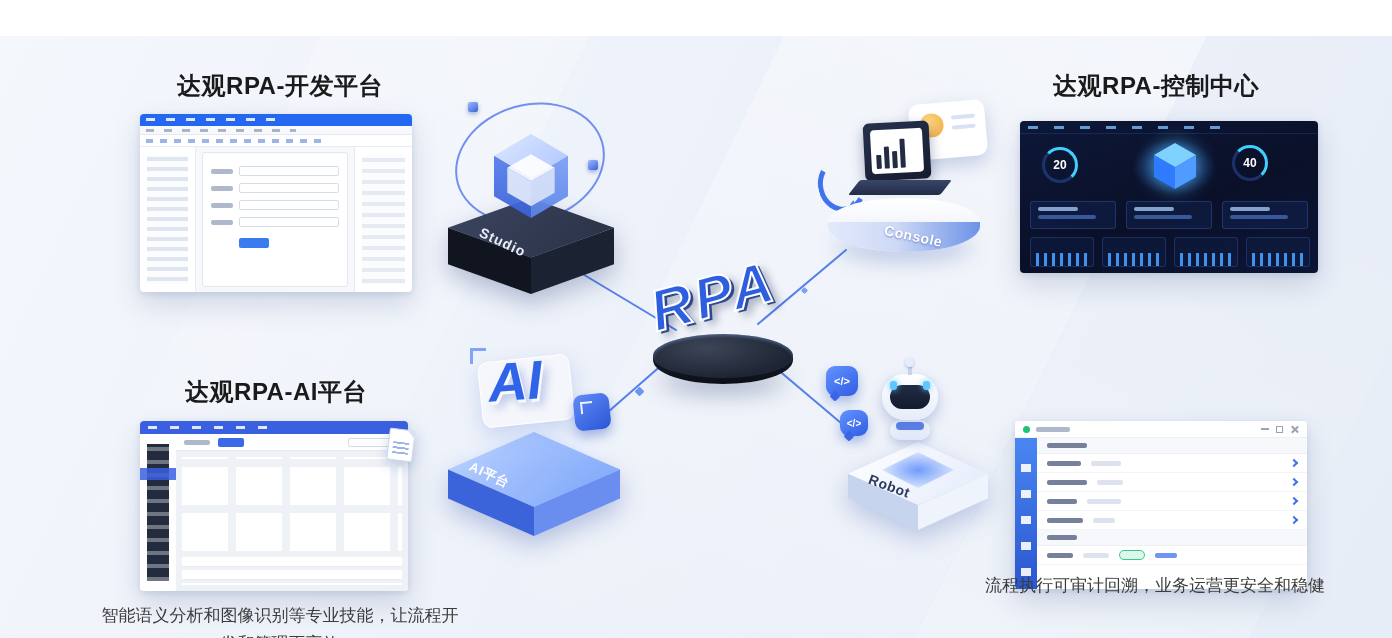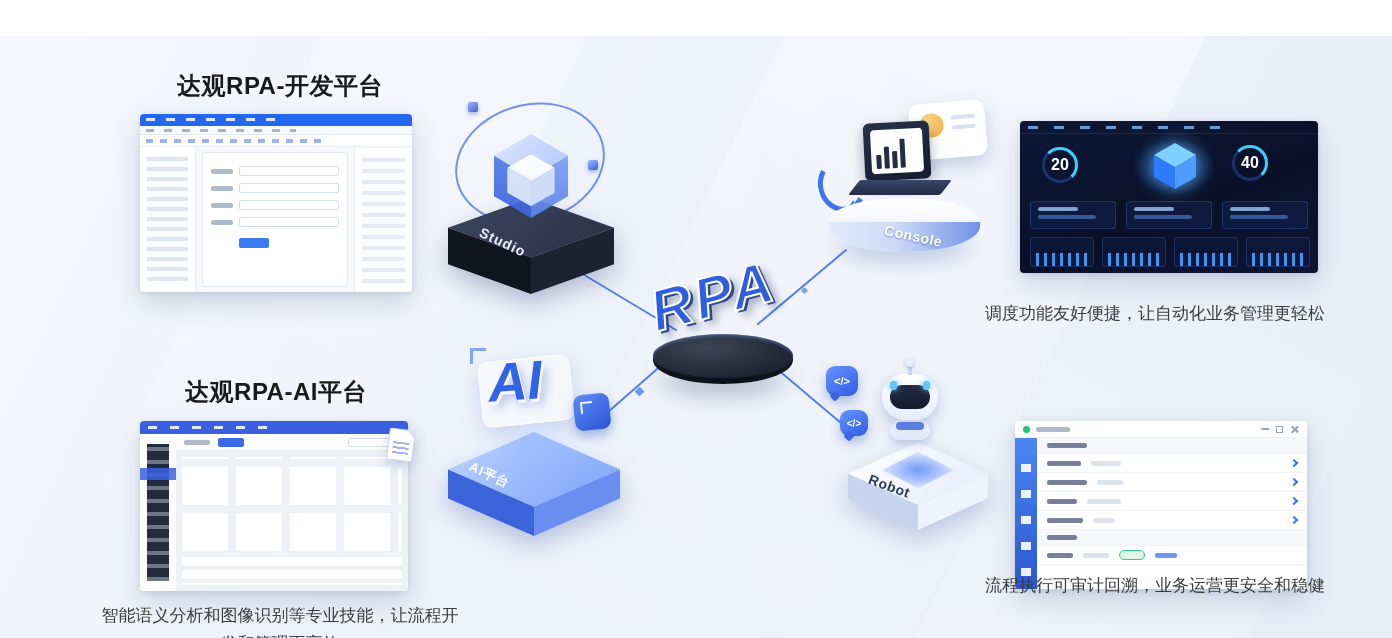--- a/index.html
+++ b/index.html
@@ -49,21 +49,21 @@
     background-clip:content-box; }
 
   
   .shot-ctrl { left:1020px; top:85px; width:298px; height:152px;
     background:linear-gradient(160deg,#0d1838 0%, #0a1028 55%, #0c1535 100%); }
   .cc-topbar { height:13px; border-bottom:1px solid rgba(70,120,255,.18);
     background-image:repeating-linear-gradient(90deg, rgba(120,190,255,.8) 0 10px, transparent 10px 26px);
     background-size:200px 3px; background-repeat:no-repeat; background-position:8px 5px; }
   .cc-gauge { position:absolute; width:36px; height:36px; border-radius:50%;
     border:3px solid rgba(60,110,230,.35); border-top-color:#3fd0ff; border-right-color:#3fd0ff;
-    display:flex; align-items:center; justify-content:center; color:#fff; font-size:16px; font-weight:700; }
+    display:flex; align-items:center; justify-content:center; color:#fff; font-size:12px; font-weight:700; }
   .cc-gauge-l { left:22px; top:26px; }
   .cc-gauge-r { left:212px; top:24px; }
   .cc-glow { position:absolute; left:112px; top:18px; width:84px; height:56px; border-radius:50%;
     background:radial-gradient(ellipse at center, rgba(60,150,255,.55), rgba(60,150,255,0) 70%); }
   .cc-cube { position:absolute; left:134px; top:22px; width:42px; height:46px;
     filter:drop-shadow(0 0 10px rgba(80,180,255,.9)); }
   .cc-card { position:absolute; top:80px; width:86px; height:28px; border:1px solid rgba(80,130,255,.25);
     border-radius:3px; background:rgba(20,40,90,.4); padding:5px 7px; }
   .cc-card .dash { display:block; margin-bottom:4px; height:4px; }
   .cc-d1 { background:rgba(170,210,255,.75); width:40px; }
@@ -299,20 +299,21 @@
               <span class="st-input"></span>
             </div>
           <span class="st-btn"></span>
         </div>
       </div>
       <div class="st-right"></div>
     </div>
   </div>
 
 
+  <h2 class="sec-title" style="left:960px; top:34px; width:392px;">达观RPA-控制中心</h2>
 
   <div class="shot shot-ctrl">
     <div class="cc-topbar"></div>
     <div class="cc-gauge cc-gauge-l">
       <span>20</span>
     </div>
     <div class="cc-gauge cc-gauge-r">
       <span>40</span>
     </div>
     <div class="cc-glow"></div>
@@ -332,21 +333,20 @@
     <div class="cc-card" style="left:202px;">
         <span class="dash cc-d1"></span>
         <span class="dash cc-d2"></span>
       </div>
     <div class="cc-chart" style="left:10px;"></div>
     <div class="cc-chart" style="left:82px;"></div>
     <div class="cc-chart" style="left:154px;"></div>
     <div class="cc-chart" style="left:226px;"></div>
   </div>
 
-  <p class="sec-caption" style="left:930px; top:264px; width:450px;">调度功能友好便捷，让自动化业务管理更轻松</p>
 
   <h2 class="sec-title" style="left:96px; top:340px; width:360px;">达观RPA-AI平台</h2>
 
   <div class="shot shot-ai">
     <div class="ai-clip">
       <div class="ai-header"></div>
       <div class="ai-body">
         <div class="ai-side">
           <i class="ai-side-active"></i>
         </div>

